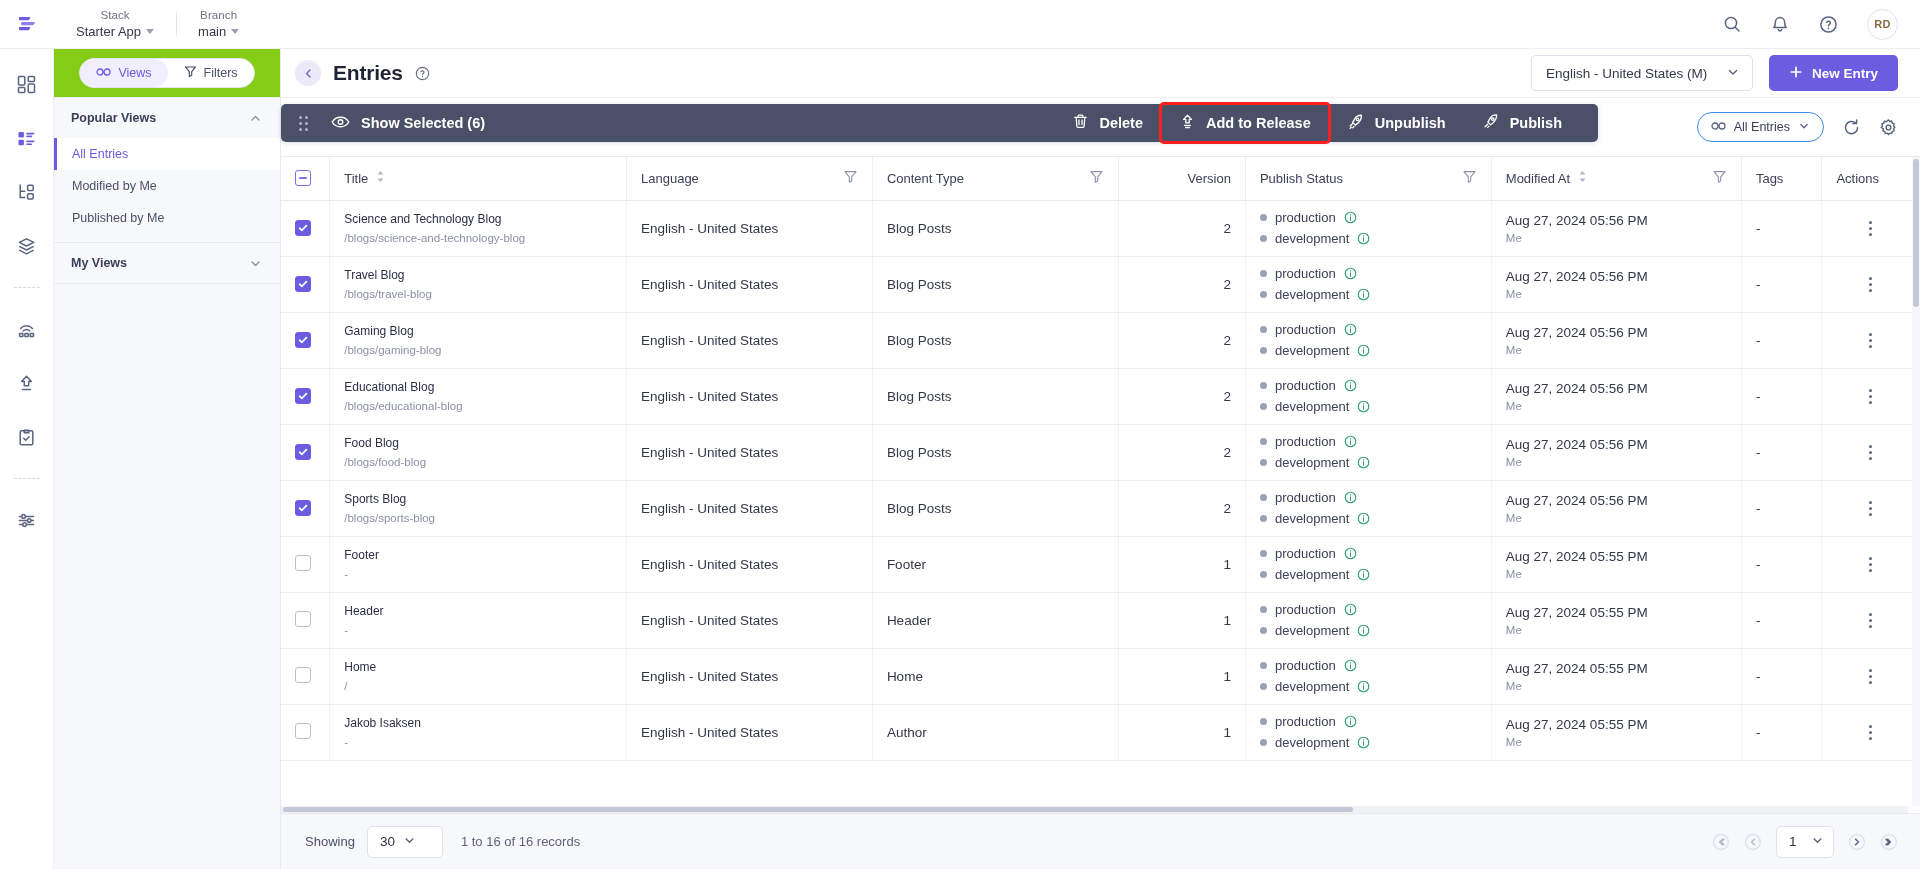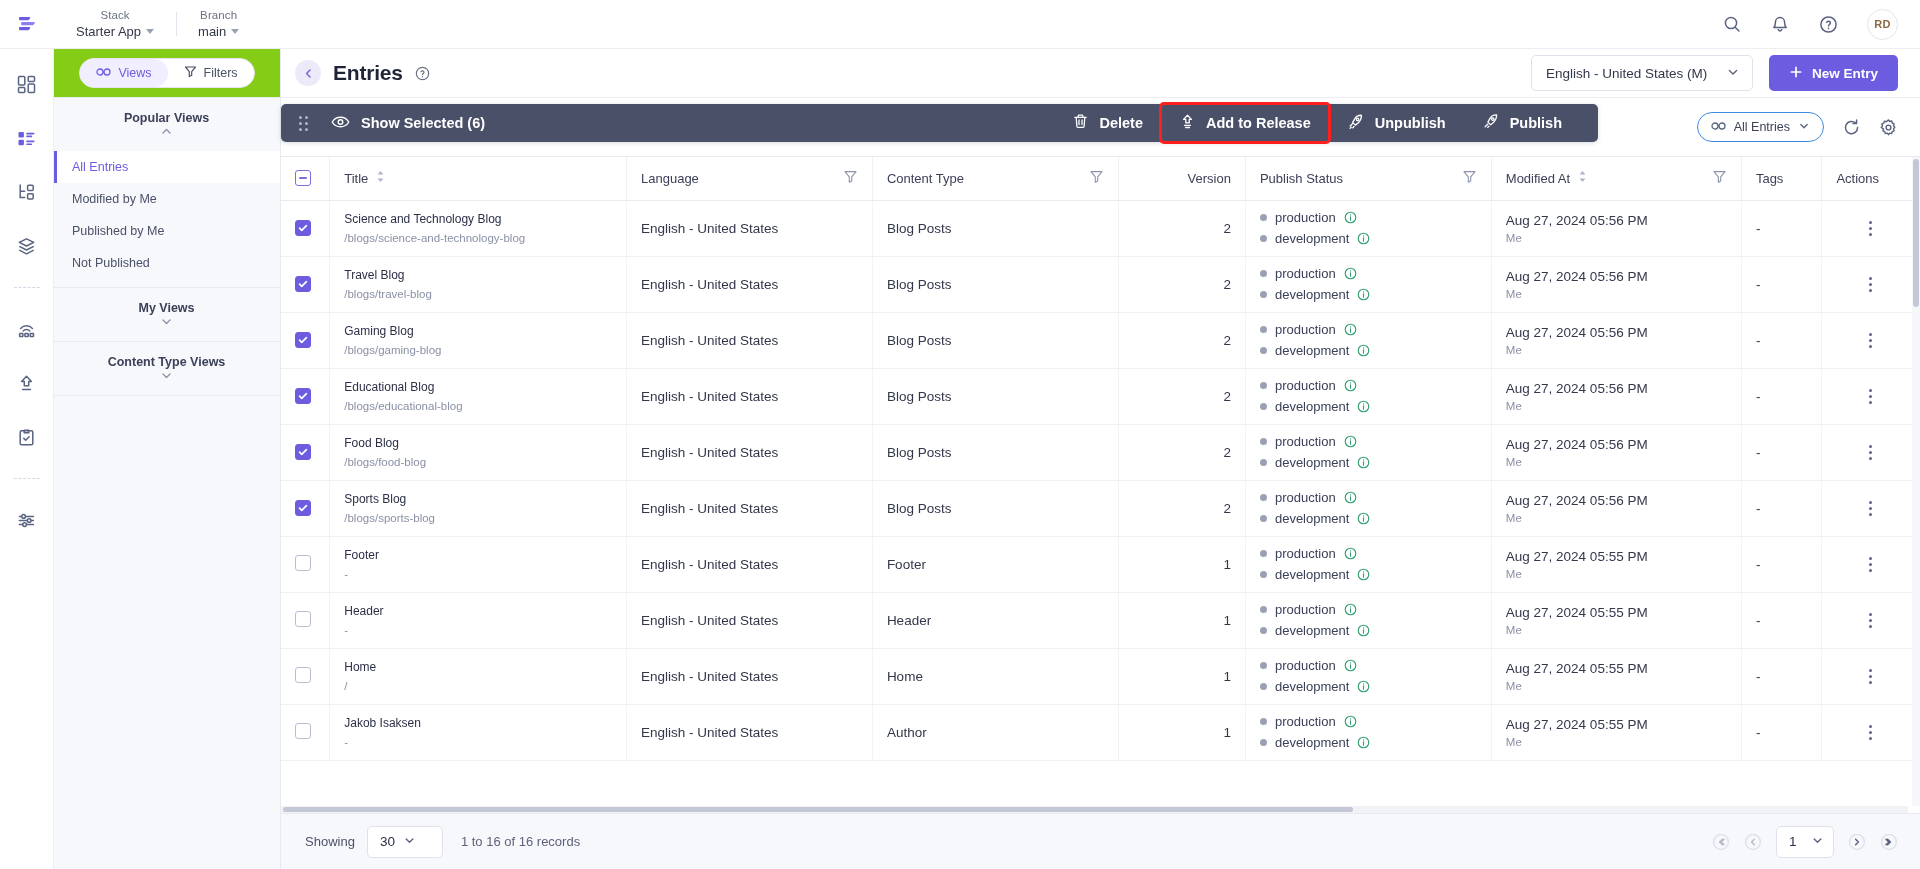--- a/index.html
+++ b/index.html
@@ -63,21 +63,21 @@
   }
   .seg-item {
     display: flex; align-items: center; gap: 7px; padding: 0 16px; height: 100%;
     font-size: 12.5px; color: #4a5168; cursor: pointer;
   }
   .seg-item.on { background: #f0eeff; color: #6b5ce0; border-radius: 16px; }
   .views-scroll { flex: 1; overflow: hidden; }
   .vgroup { border-bottom: 1px solid #e8eaf0; }
   .vgroup-head {
     display: flex; align-items: center; justify-content: space-between;
-    padding: 13px 18px 13px 17px; font-size: 12.5px; font-weight: 700; color: #3b4158; cursor: pointer; flex-direction: column;
+    padding: 13px 18px 13px 17px; font-size: 12.5px; font-weight: 700; color: #3b4158; cursor: pointer;
   }
   .chev { color: #8d93a8; display: flex; }
   .vitem {
     padding: 9px 18px; font-size: 12.5px; color: #4a5168; cursor: pointer; position: relative;
   }
   .vitem.active { background: #fff; color: #6b5ce0; }
   .vitem.active::before { content: ""; position: absolute; left: 0; top: 0; bottom: 0; width: 3px; background: #6b5ce0; }
   .views-group-pad { padding-bottom: 8px; }
 
   
@@ -366,47 +366,34 @@
           <div class="views-group-pad">
             <div class="vitem active">
               <span>All Entries</span>
             </div>
             <div class="vitem">
               <span>Modified by Me</span>
             </div>
             <div class="vitem">
               <span>Published by Me</span>
             </div>
-            <div class="vitem">
-              <span>Not Published</span>
-            </div>
           </div>
         </div>
 
         <div class="vgroup">
           <div class="vgroup-head">
             <span>My Views</span>
             <span class="chev">
               <svg width="13" height="13" viewBox="0 0 13 13" fill="none" stroke="currentColor" stroke-width="1.4">
                 <path d="M3 5l3.5 3.4L10 5" stroke-linecap="round" stroke-linejoin="round"></path>
               </svg>
             </span>
           </div>
         </div>
 
-        <div class="vgroup">
-          <div class="vgroup-head">
-            <span>Content Type Views</span>
-            <span class="chev">
-              <svg width="13" height="13" viewBox="0 0 13 13" fill="none" stroke="currentColor" stroke-width="1.4">
-                <path d="M3 5l3.5 3.4L10 5" stroke-linecap="round" stroke-linejoin="round"></path>
-              </svg>
-            </span>
-          </div>
-        </div>
       </div>
     </div>
 
     <div class="main">
 
       <div class="main-head">
         <div class="collapse-btn">
           <svg width="13" height="13" viewBox="0 0 13 13" fill="none" stroke="currentColor" stroke-width="1.6">
             <path d="M8 3L4.6 6.5 8 10" stroke-linecap="round" stroke-linejoin="round"></path>
           </svg>

